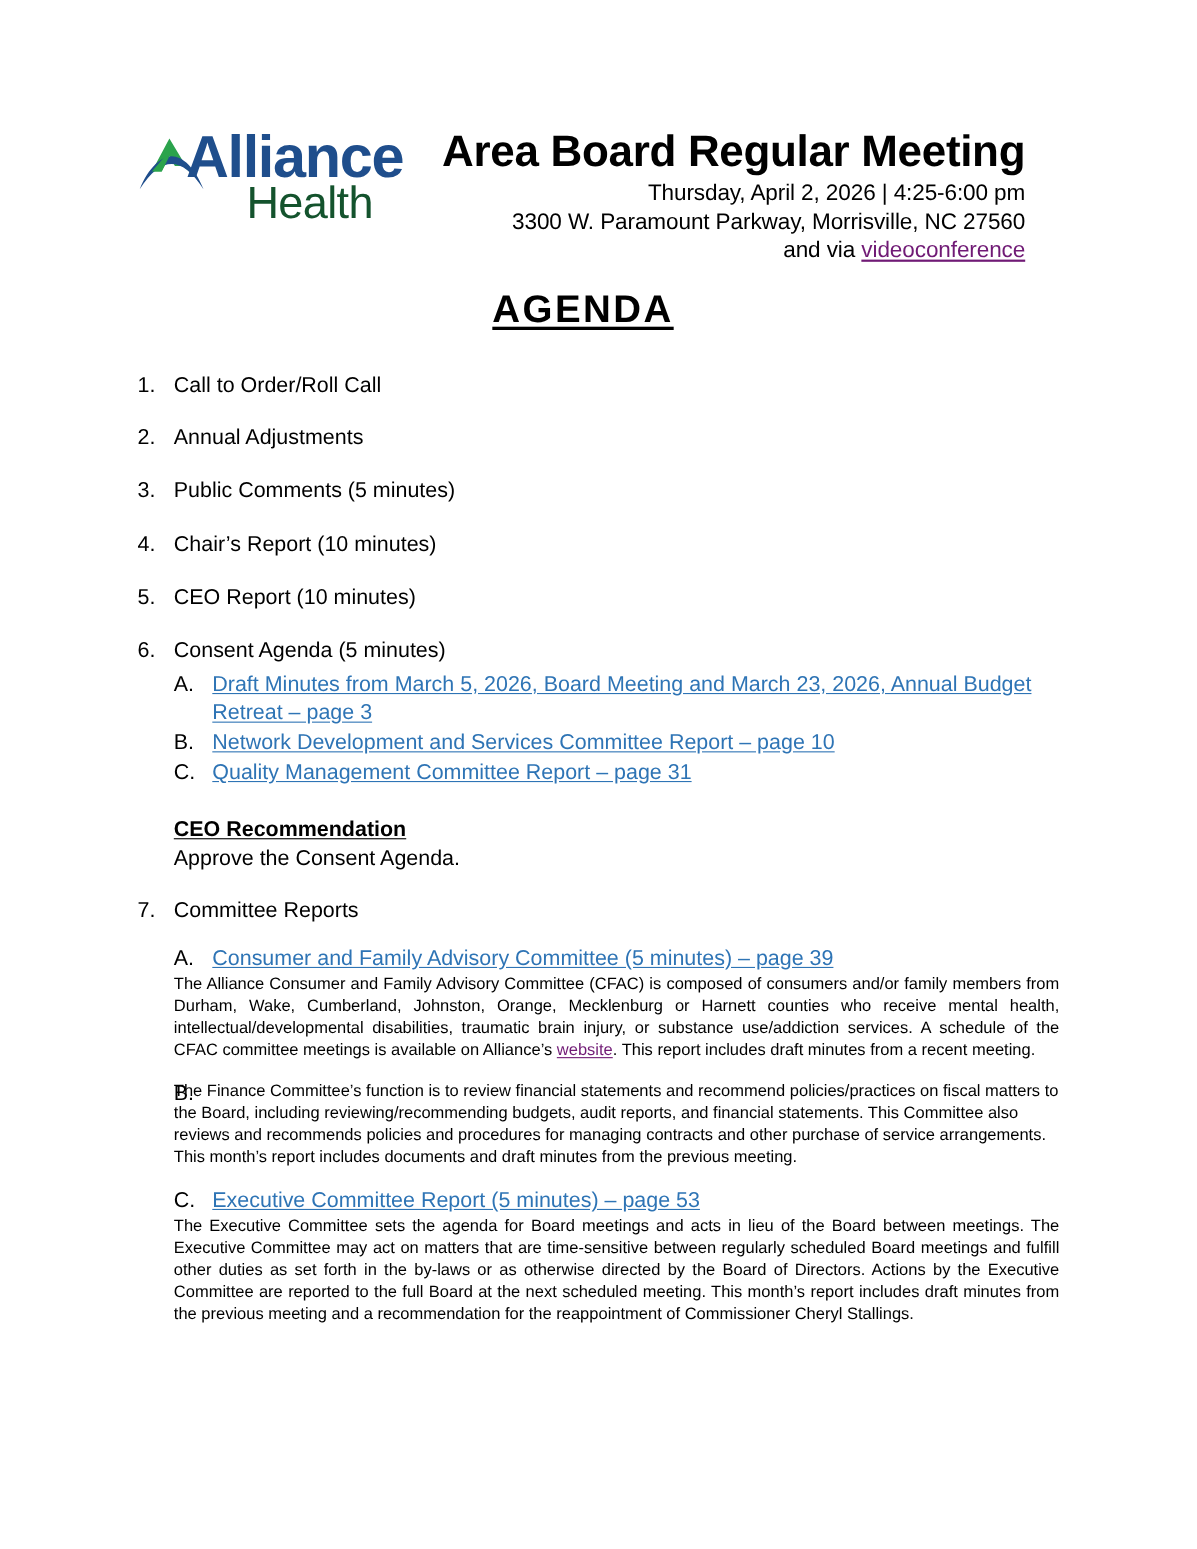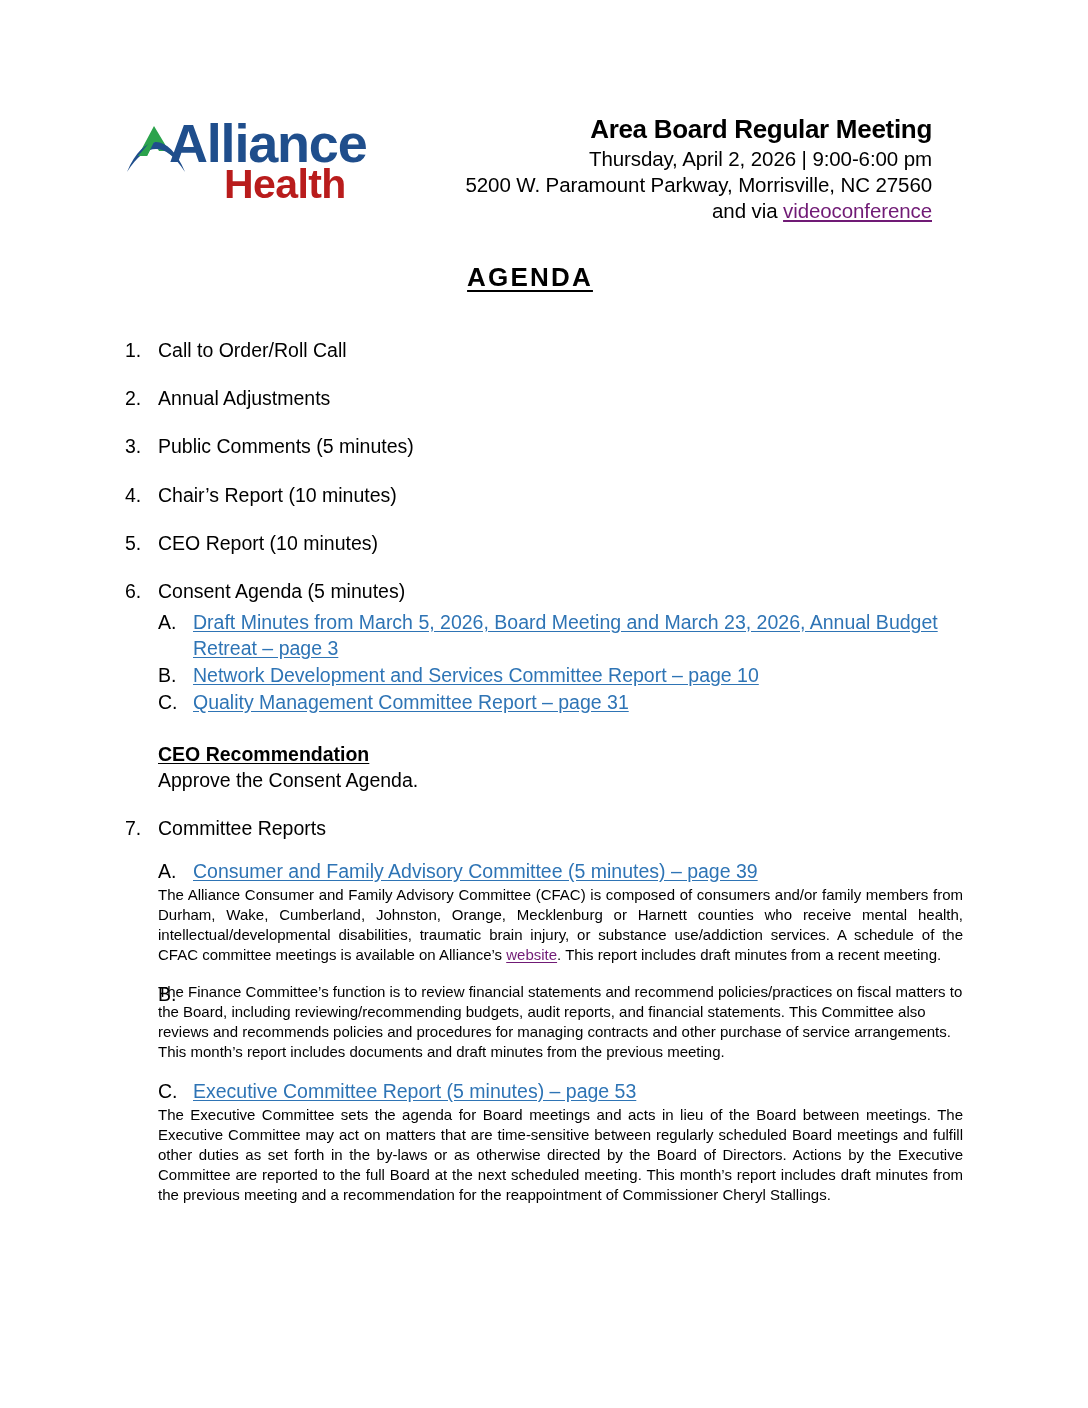--- a/index.html
+++ b/index.html
@@ -51,55 +51,55 @@
     font-weight: bold;
     letter-spacing: -1.2px;
     color: #1F4E8C;
     line-height: 1;
   }
   .logo-health {
     position: absolute;
     left: 99px;
     top: 46px;
     font-size: 41px;
-    font-weight: bold;
+    font-weight: normal;
     letter-spacing: -0.6px;
-    color: #b91c1c;
+    color: #14532d;
     line-height: 1;
   }
 
   .header-text {
     position: absolute;
     right: 128px;
     top: 10px;
     text-align: right;
     width: 620px;
   }
   .meeting-title {
-    font-size: 26px;
+    font-size: 40px;
     font-weight: bold;
     line-height: 1.22;
     letter-spacing: -0.3px;
     margin: 0;
   }
   .meeting-line {
     font-size: 20.5px;
     line-height: 1.28;
     margin: 0;
     letter-spacing: -0.1px;
   }
 
   
   .agenda-heading {
     position: absolute;
     top: 262px;
     left: 0;
     right: 0;
     text-align: center;
-    font-size: 26px;
+    font-size: 35px;
     font-weight: bold;
     letter-spacing: 2.2px;
     text-decoration: underline;
     text-underline-offset: 4px;
   }
 
   
   .body {
     position: absolute;
     top: 326px;
@@ -217,22 +217,22 @@
         <path d="M29 4 L13 34 L22 34 L29 20 L34 29 L41 29 L47 34 Z" fill="#2BA34C"></path>
         <path d="M2 50 C10 30 22 20 31 20 C41 20 52 30 60 50 C50 34 40 27 31 27 C22 27 12 34 2 50 Z" fill="#1F4E8C"></path>
         <path d="M13 34 L22 34 L29 20 L25 20 Z" fill="#2BA34C"></path>
       </svg>
       <div class="logo-word">Alliance</div>
       <div class="logo-health">Health</div>
     </div>
 
     <div class="header-text">
       <div class="meeting-title">Area Board Regular Meeting</div>
-      <div class="meeting-line">Thursday, April 2, 2026 | 9:00-6:00 pm</div>
-      <div class="meeting-line">5200 W. Paramount Parkway, Morrisville, NC 27560</div>
+      <div class="meeting-line">Thursday, April 2, 2026 | 4:25-6:00 pm</div>
+      <div class="meeting-line">3300 W. Paramount Parkway, Morrisville, NC 27560</div>
       <div class="meeting-line"><span>and via </span><span class="bluelink">videoconference</span></div>
     </div>
   </div>
 
   <div class="agenda-heading">AGENDA</div>
 
   <div class="body">
 
     <div class="item">
       <span class="num">1.</span>

